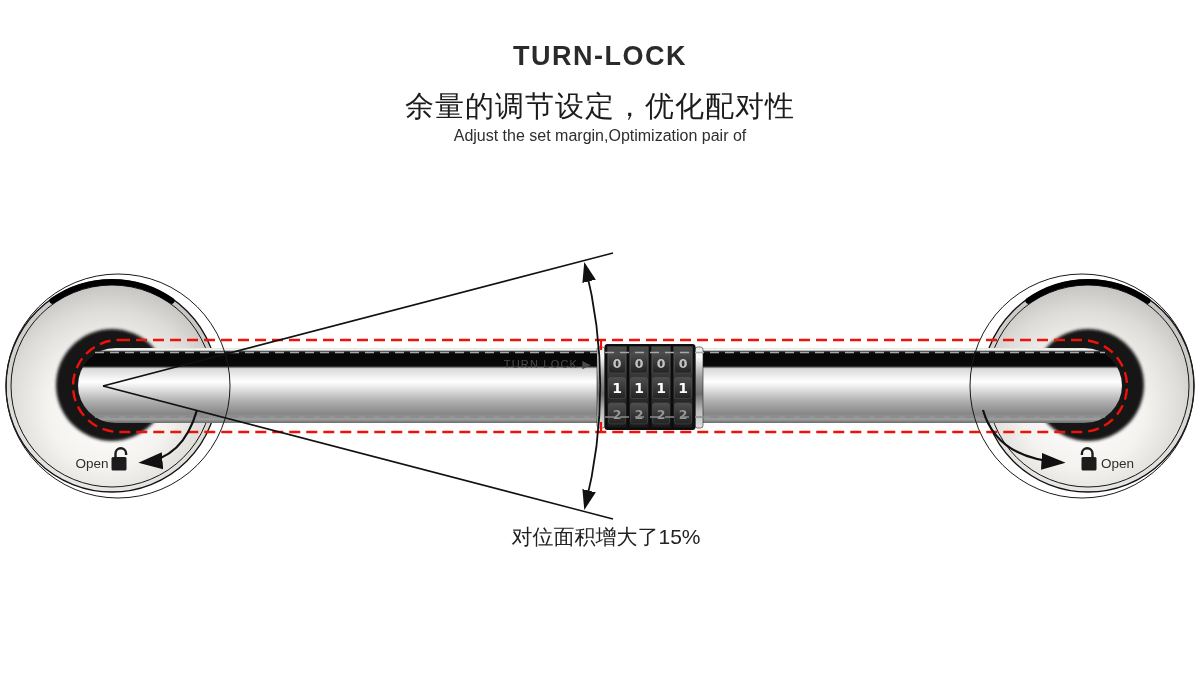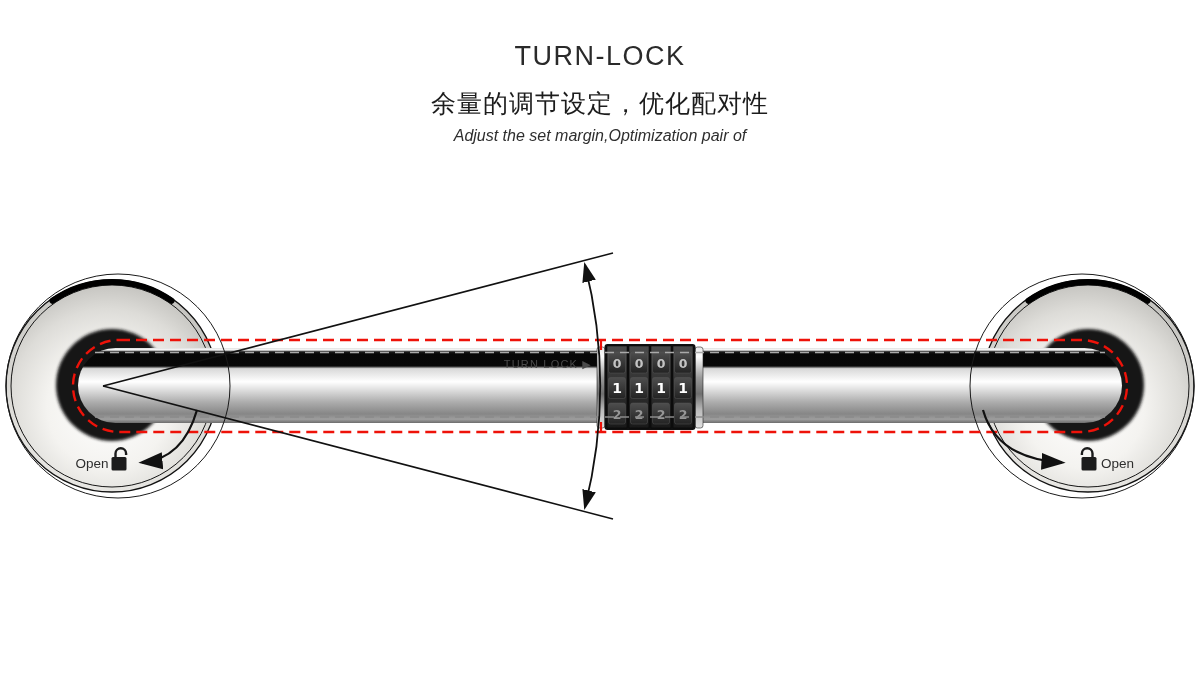--- a/index.html
+++ b/index.html
@@ -1,41 +1,42 @@
 <!DOCTYPE html>
 <html><head>
 <meta charset="utf-8">
 <style>
   html,body{margin:0;padding:0;background:#ffffff;}
   .canvas{position:relative;width:1200px;height:674px;background:#ffffff;
           font-family:"Liberation Sans",sans-serif;overflow:hidden;}
   .txt{position:absolute;left:0;width:100%;text-align:center;color:#222;}
-  .title{top:41px;font-size:27px;letter-spacing:1.5px;color:#2a2a2a;}
-  .sub-zh{top:87px;font-size:25px;letter-spacing:1px;color:#1c1c1c;}
-  .sub-en{top:127px;font-size:16px;color:#2e2e2e;font-style:italic;}
+  .title{top:41px;font-size:27px;letter-spacing:1.5px;color:#2a2a2a;font-weight:bold;}
+  .sub-zh{top:87px;font-size:29px;letter-spacing:1px;color:#1c1c1c;}
+  .sub-en{top:127px;font-size:16px;color:#2e2e2e;}
   .ann{position:absolute;text-align:center;color:#222;}
   .angle-zh{top:212px;left:460px;width:300px;font-size:21px;}
   .angle-en{top:238px;left:430px;width:360px;font-size:12.5px;color:#3a3a3a;}
   .area-zh{top:523px;left:456px;width:300px;font-size:21px;}
   svg{position:absolute;top:0;left:0;}
   .digit{font-family:"DejaVu Sans",sans-serif;font-weight:bold;text-anchor:middle;}
   .d0{fill:#c4c4c4;font-size:12.5px;}
   .d1{fill:#ffffff;font-size:14px;}
   .d2{fill:#969696;font-size:12.5px;}
   .openlbl{font-size:13.5px;fill:#2e2e2e;}
 </style>
 </head>
 <body>
 
 <div class="canvas">
 
   <div class="txt title">TURN-LOCK</div>
   <div class="txt sub-zh">余量的调节设定，优化配对性</div>
   <div class="txt sub-en">Adjust the set margin,Optimization pair of</div>
 
+  <div class="ann area-zh">对位面积增大了15%</div>
 
   <svg width="1200" height="674" viewBox="0 0 1200 674">
     <defs>
       <linearGradient id="rodGrad" x1="0" y1="0" x2="0" y2="1">
         <stop offset="0%" stop-color="#e0e0e0"></stop>
         <stop offset="2.7%" stop-color="#fafafa"></stop>
         <stop offset="5%" stop-color="#1e1e1e"></stop>
         <stop offset="8%" stop-color="#070707"></stop>
         <stop offset="24%" stop-color="#080808"></stop>
         <stop offset="27.5%" stop-color="#d8d8d8"></stop>

